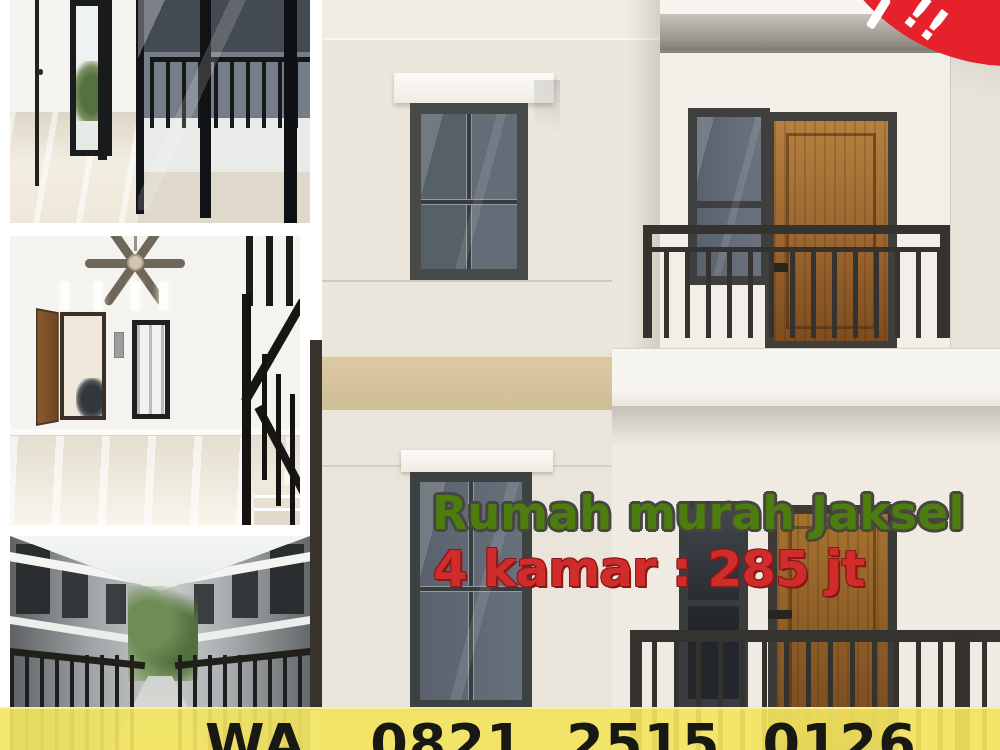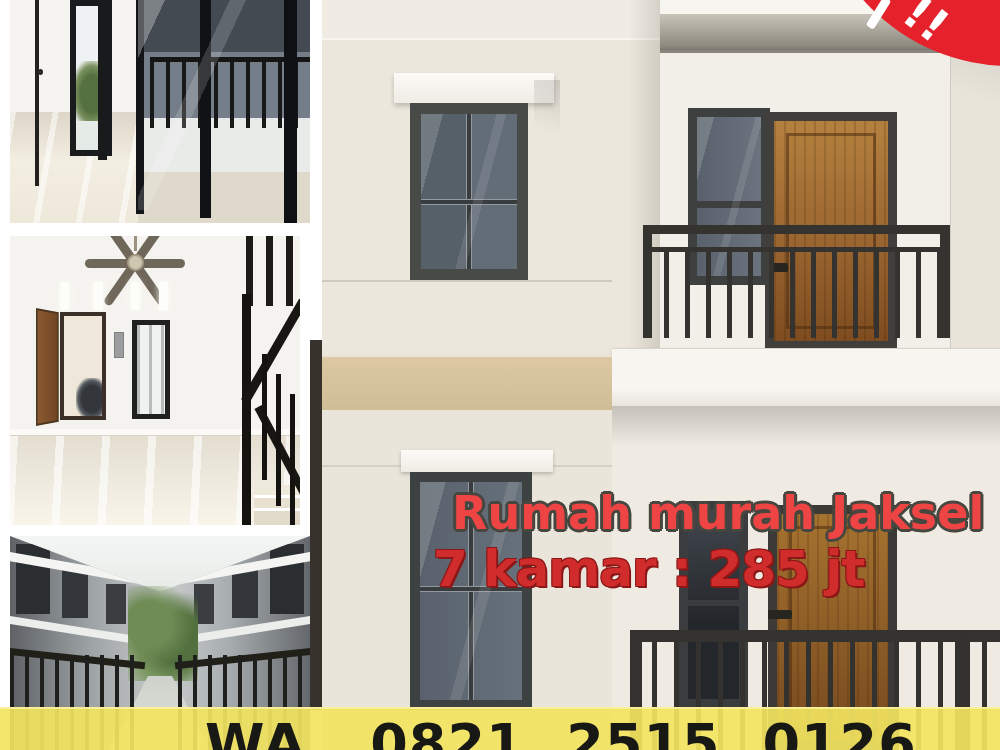--- a/index.html
+++ b/index.html
@@ -125,22 +125,22 @@
   .m-ldoor .wood{background:linear-gradient(180deg,#a5722f,#8a5a26 60%,#774a1e);}
   .m-ldoor .dhandle{left:-9px;top:96px;width:24px;height:9px;}
   .m-rail-l{left:308px;top:630px;width:370px;height:120px;}
   .m-rail-l .rt{height:12px;}
   .m-rail-l .rpostL{width:12px;}
   .m-rail-l .postR{left:325px;top:0;width:15px;height:100%;background:#34322e;}
   .m-rail-l .rbars{top:12px;background:repeating-linear-gradient(90deg,#34322e 0 5px,rgba(0,0,0,0) 5px 22px);}
   .sliver{left:310px;top:340px;width:12px;height:370px;background:#37332c;}
 
   
-  .headline{left:432px;top:486px;font:700 46px "DejaVu Sans",sans-serif;color:#ef4444;white-space:nowrap;
-    text-shadow:-2px -2px 0 #474740,2px -2px 0 #474740,-2px 2px 0 #474740,2px 2px 0 #474740,0 3px 0 #474740,3px 0 0 #474740,0 -3px 0 #474740,-3px 0 0 #474740;margin-left:20px;}
+  .headline{left:432px;top:486px;font:700 46px "DejaVu Sans",sans-serif;color:#4d7c0f;white-space:nowrap;
+    text-shadow:-2px -2px 0 #474740,2px -2px 0 #474740,-2px 2px 0 #474740,2px 2px 0 #474740,0 3px 0 #474740,3px 0 0 #474740,0 -3px 0 #474740,-3px 0 0 #474740;}
   .price{font:700 50px "DejaVu Sans",sans-serif;color:#d02c2c;white-space:nowrap;letter-spacing:-1px;
     text-shadow:-1px -1px 0 #8c1717,1px -1px 0 #8c1717,-1px 1px 0 #8c1717,2px 2px 0 #8c1717;}
   .price1{left:433px;top:540px;}
   .price2{left:433px;top:610px;}
   .badge{left:814px;top:-326px;width:392px;height:392px;border-radius:50%;background:#e5212b;}
   .badge-stroke{left:874px;top:-4px;width:9px;height:34px;background:#ffffff;border-radius:3px;transform:rotate(32deg);}
   .badge-txt{left:905px;top:-8px;font:700 46px "DejaVu Sans",sans-serif;color:#ffffff;transform:rotate(38deg);}
   .contact-bar{left:0;top:707px;width:1000px;height:43px;background:rgba(242,228,95,.92);border-top:2px solid rgba(250,242,160,.85);}
   .contact-text{left:205px;top:712px;font:700 54px "DejaVu Sans",sans-serif;color:#181815;white-space:nowrap;word-spacing:22px;letter-spacing:1px;}
 </style>
@@ -283,21 +283,21 @@
       <div class="rt"></div>
       <div class="rpostL"></div>
       <div class="postR"></div>
       <div class="rbars"></div>
     </div>
   </div>
 
   <div class="sliver"></div>
 
   <div class="headline">Rumah murah Jaksel</div>
-  <div class="price price1">7 kamar : 285 jt</div>
+  <div class="price price1">4 kamar : 285 jt</div>
 
   <div class="badge"></div>
   <div class="badge-stroke"></div>
   <div class="badge-txt">!!</div>
 
   <div class="contact-bar"></div>
   <div class="contact-text">WA. 0821 2515 0126</div>
 
 </div>
 

